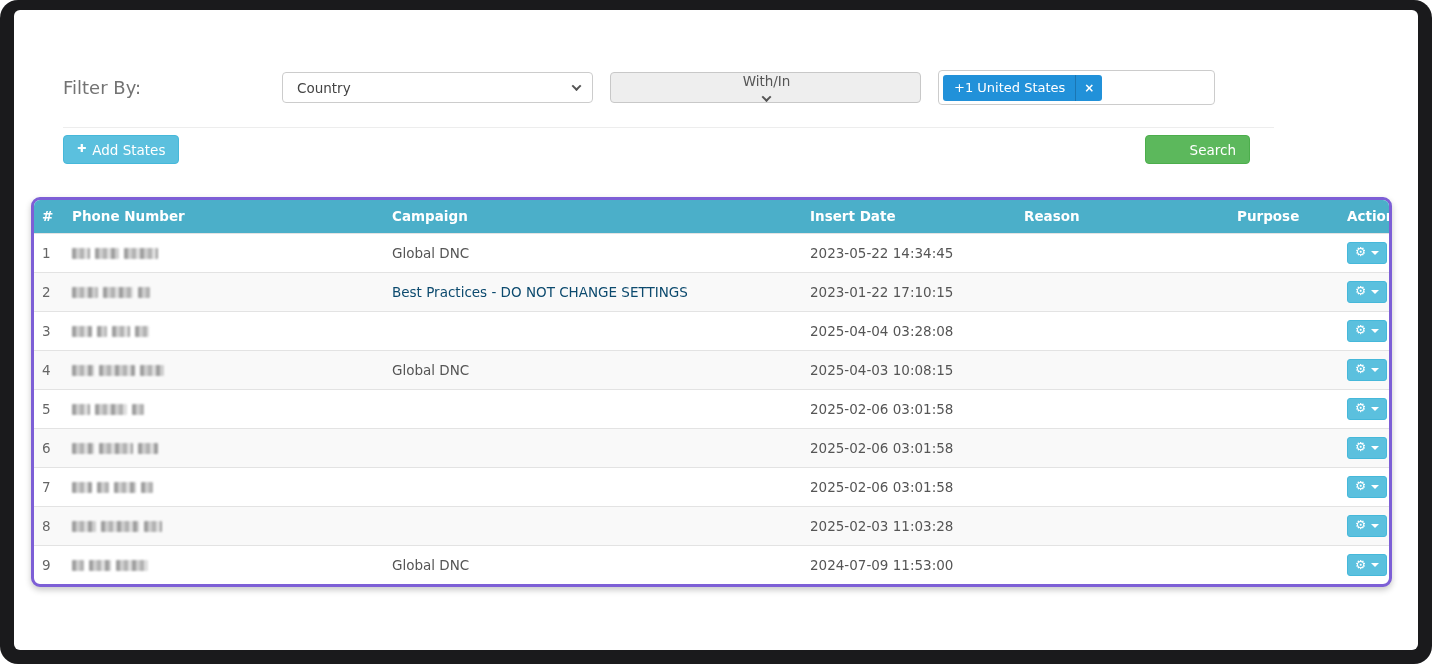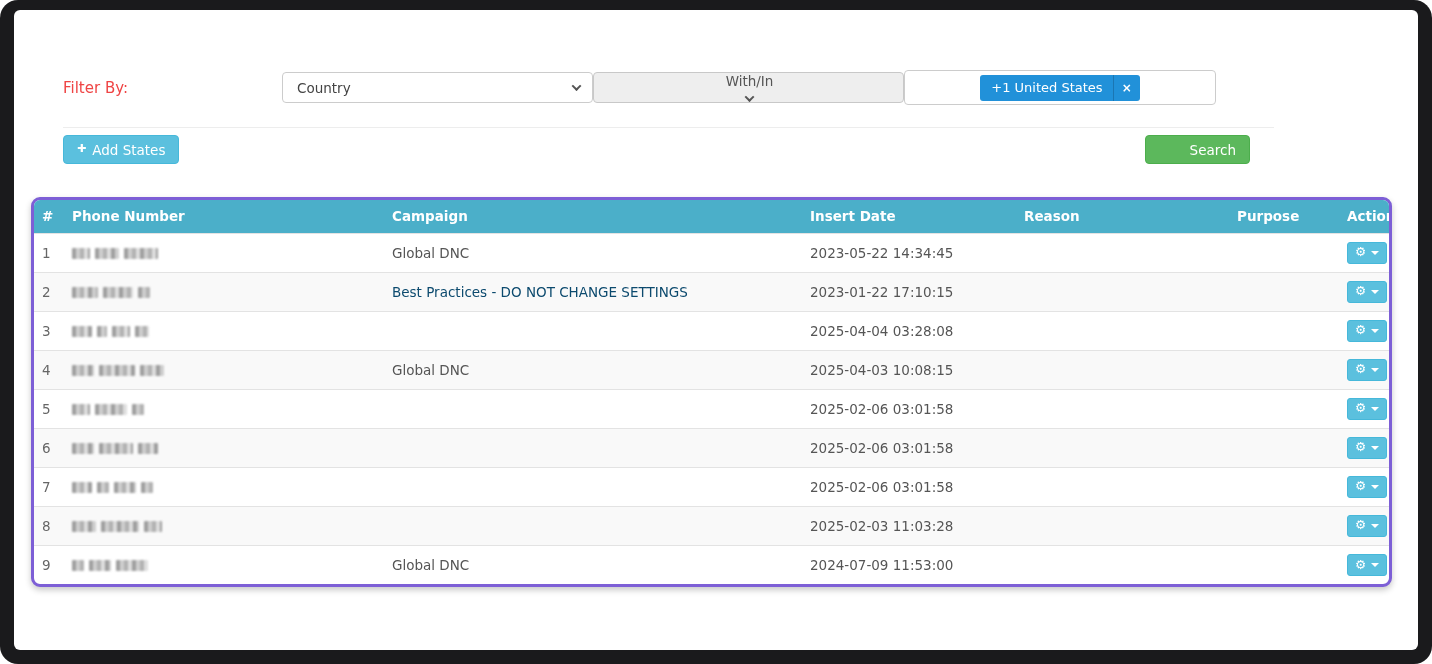--- a/index.html
+++ b/index.html
@@ -20,45 +20,46 @@
     border-radius:6px;
     width:100%; height:100%;
     overflow:hidden;
     position:relative;
   }
 
   
   .filters { padding:60px 0 0 49px; width:1236px; }
   .filter-row { display:flex; align-items:center; margin-bottom:22px; }
   .filter-row.second { margin-bottom:0; }
-  .filter-label { width:219px; font-size:15px; color:#ef4444; }
+  .filter-label { width:219px; font-size:18px; color:#737373; }
 
   .sel {
     width:311px; height:31px;
     border:1px solid #ccc; border-radius:4px;
     background:#fff;
     display:flex; align-items:center; justify-content:space-between;
     padding:0 12px 0 14px;
     font-size:13.5px; color:#444;
+    margin-right:17px;
     cursor:pointer;
   }
   .sel.disabled { background:#eeeeee; border-color:#c8c8c8; color:#555;flex-direction:column; }
   .chev {
     width:7px; height:7px;
     border-right:2px solid #555; border-bottom:2px solid #555;
     transform:rotate(45deg) translate(-1px,-1px);
     flex:0 0 auto;
   }
 
   .tag-input {
-    width:312px; height:35px;
+    width:277px; height:35px;
     border:1px solid #ccc; border-radius:4px;
     background:#fff;
     padding:3px 4px;
-    display:flex; align-items:center;justify-content:center;
+    display:flex; align-items:center;
   }
   .chip {
     background:#2191d9; border-radius:3px;
     color:#fff; font-size:13px;
     display:inline-flex; align-items:center; height:26px;
     overflow:hidden;
   }
   .chip-label { padding:0 10px 0 11px; }
   .chip-x {
     border-left:1px solid rgba(0,0,0,0.18);

